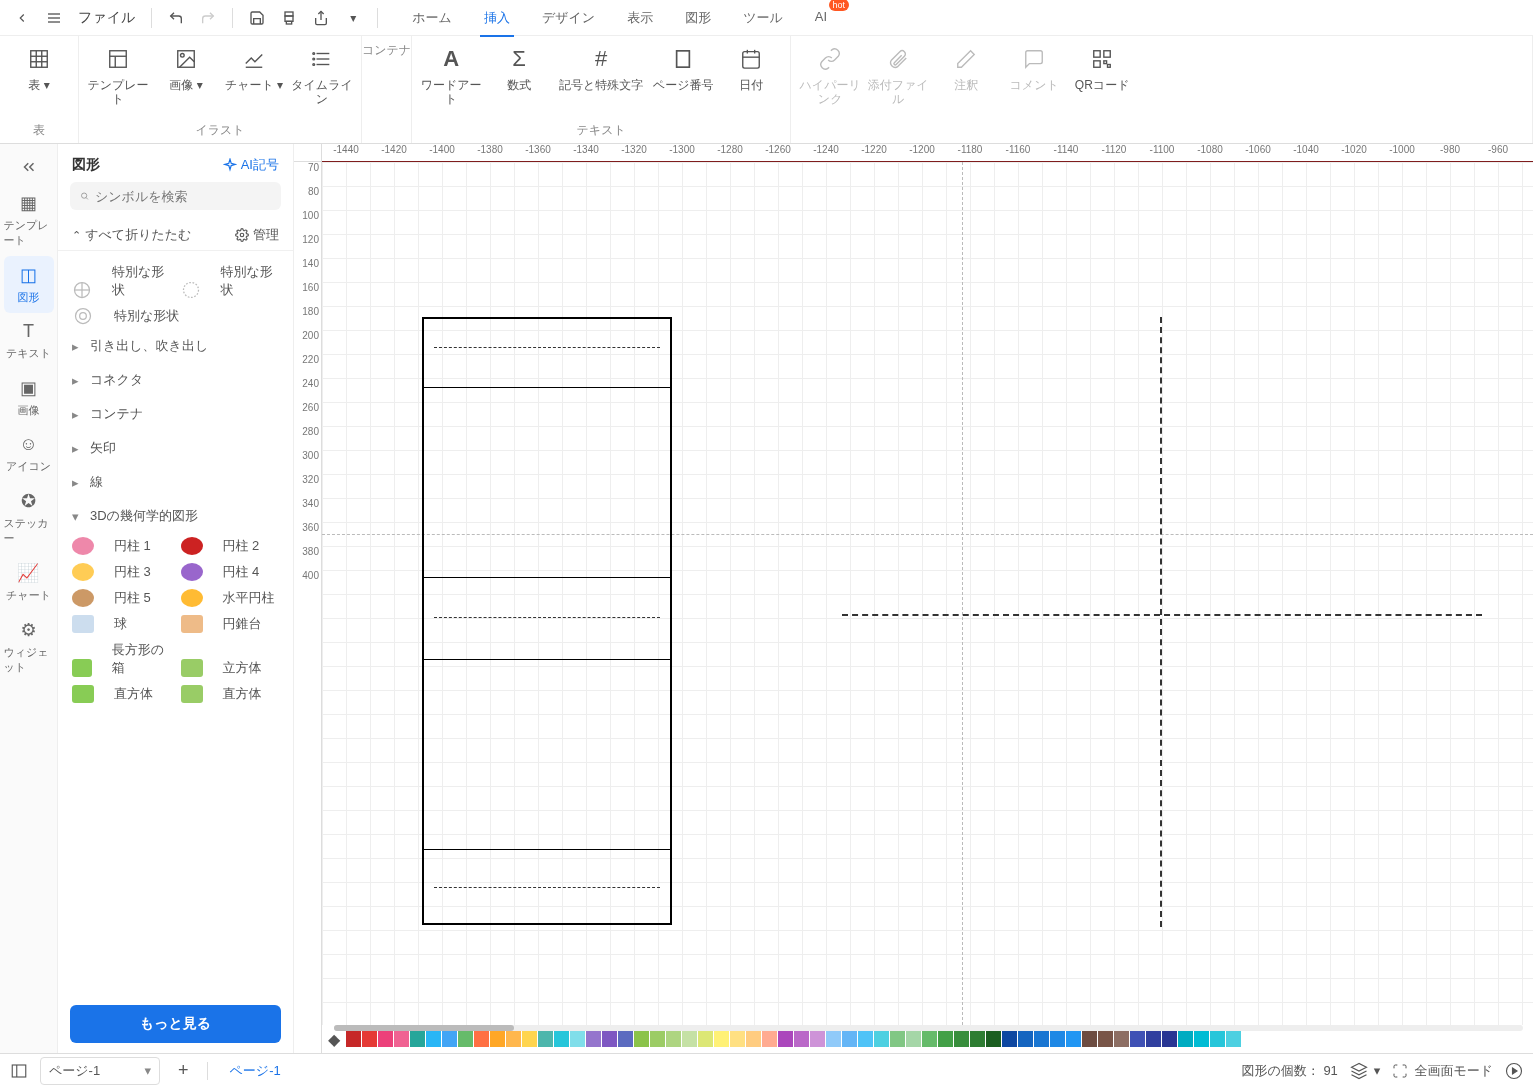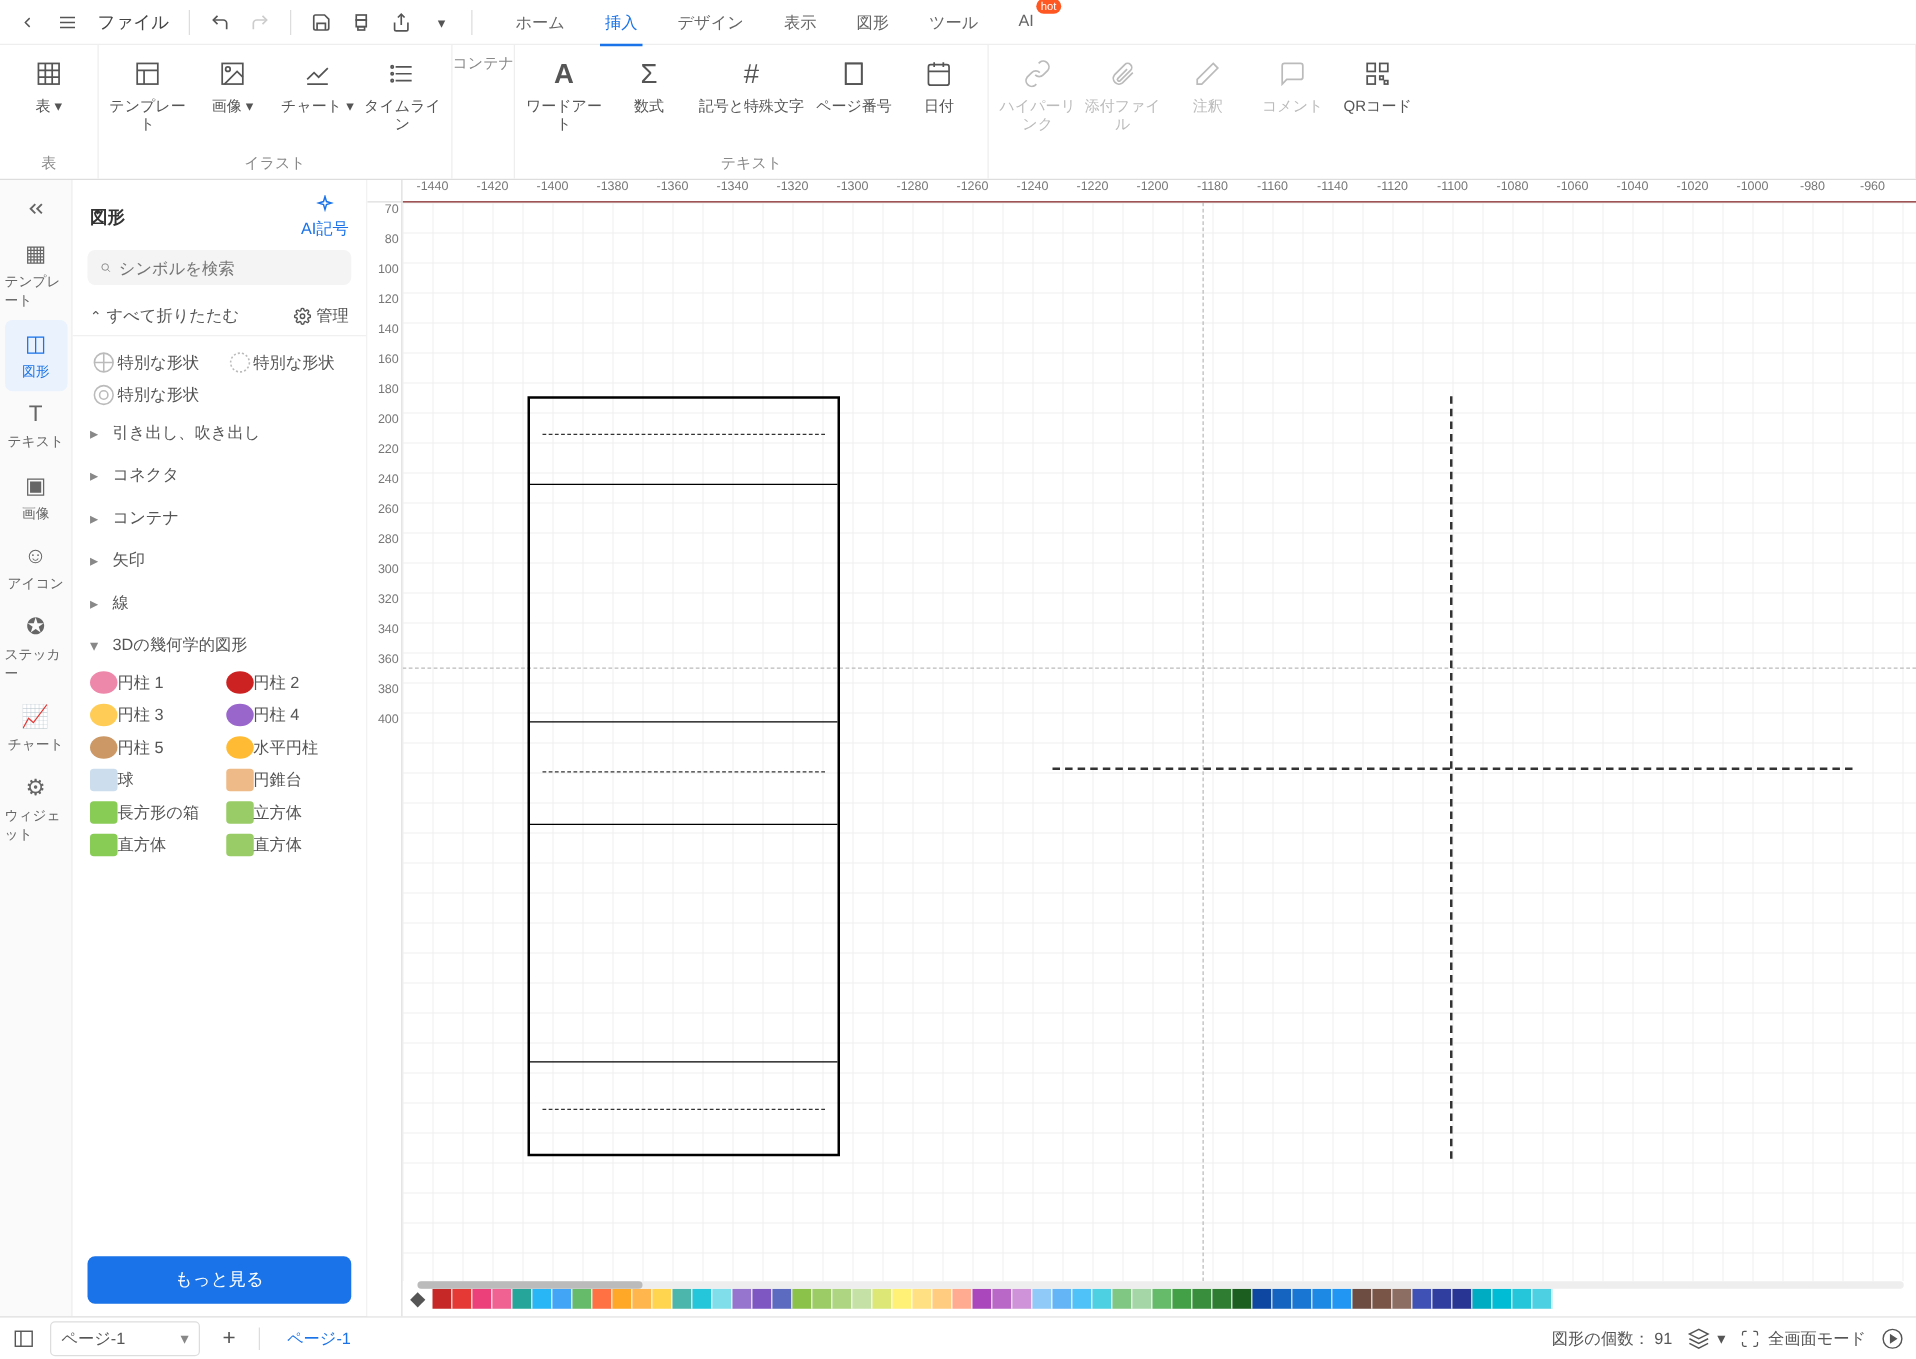--- a/index.html
+++ b/index.html
@@ -30,33 +30,33 @@
 .leftbar { width: 58px; background: #fafafa; border-right: 1px solid #eee; display: flex; flex-direction: column; align-items: center; padding-top: 8px; gap: 2px; }
 .left-collapse { width: 38px; height: 30px; display: flex; align-items: center; justify-content: center; color: #666; cursor: pointer; }
 .left-item { width: 50px; padding: 8px 0; display: flex; flex-direction: column; align-items: center; gap: 4px; color: #666; font-size: 11px; cursor: pointer; border-radius: 6px; }
 .left-item.active { color: #1a73e8; background: #eaf2fe; }
 .left-item .li-icon { font-size: 18px; }
 
 
 .panel { width: 236px; border-right: 1px solid #eee; display: flex; flex-direction: column; overflow: hidden; }
 .panel-header { display: flex; align-items: center; justify-content: space-between; padding: 12px 14px 8px; }
 .panel-title { font-weight: 600; font-size: 14px; }
-.ai-btn { color: #1a73e8; display: flex; align-items: center; gap: 4px; font-size: 13px; cursor: pointer; flex-direction: column; }
+.ai-btn { color: #1a73e8; display: flex; align-items: center; gap: 4px; font-size: 13px; cursor: pointer; }
 .search-wrap { padding: 0 12px 10px; }
 .search { display: flex; align-items: center; background: #f4f4f4; border-radius: 6px; padding: 6px 10px; gap: 6px; }
 .search input { border: none; background: transparent; outline: none; flex: 1; font-size: 13px; }
 .fold-row { display: flex; align-items: center; justify-content: space-between; padding: 6px 14px; font-size: 13px; color: #555; border-bottom: 1px solid #f0f0f0; }
 .fold-row .lnk { display: flex; align-items: center; gap: 4px; cursor: pointer; }
 .panel-body { flex: 1; overflow-y: auto; padding: 8px 8px 0; position: relative; }
 .cat-row { display: flex; align-items: center; gap: 8px; padding: 8px 6px; color: #555; font-size: 13px; cursor: pointer; }
 .cat-row .caret { width: 10px; color: #888; }
 .shape-pair { display: flex; padding: 4px 6px; gap: 10px; }
-.shp { flex: 1; display: flex; align-items: flex-start; gap: 0; font-size: 13px; color: #555; cursor: pointer; }
+.shp { flex: 1; display: flex; align-items: flex-end; gap: 20px; font-size: 13px; color: #555; cursor: pointer; }
 .shp .sw { width: 22px; height: 18px; border-radius: 3px; display:flex; align-items:center; justify-content:center;}
-.more-btn { margin: 10px 12px; background: #1a73e8; color: #fff; text-align: center; padding: 10px 0; border-radius: 6px; cursor: pointer; font-size: 14px; }
+.more-btn { margin: 10px 12px; background: #1a73e8; color: #fff; text-align: center; padding: 10px 0; border-radius: 6px; cursor: pointer; font-size: 14px; font-weight: bold; }
 
 
 .canvas-wrap { flex: 1; display: flex; flex-direction: column; min-width: 0; position: relative; }
 .ruler-corner { position: absolute; left: 0; top: 0; width: 28px; height: 18px; background: #fff; border-right: 1px solid #ddd; border-bottom: 1px solid #ddd; z-index: 3; }
 .ruler-h { position: absolute; left: 28px; right: 0; top: 0; height: 18px; background: #fff; border-bottom: 1px solid #7f1d1d; display: flex; font-size: 10px; color: #777; z-index: 2; overflow: hidden;}
 .ruler-h span { width: 48px; text-align: center; flex-shrink:0;}
 .ruler-v { position: absolute; left: 0; top: 18px; bottom: 0; width: 28px; background: #fff; border-right: 1px solid #ddd; font-size: 10px; color: #777; display: flex; flex-direction: column; z-index: 2; overflow:hidden;}
 .ruler-v span { height: 24px; text-align: right; padding-right: 2px; flex-shrink:0;}
 .canvas { position: absolute; left: 28px; top: 18px; right: 0; bottom: 28px; overflow: hidden;
   background-image: linear-gradient(#eee 1px, transparent 1px), linear-gradient(90deg, #eee 1px, transparent 1px);

